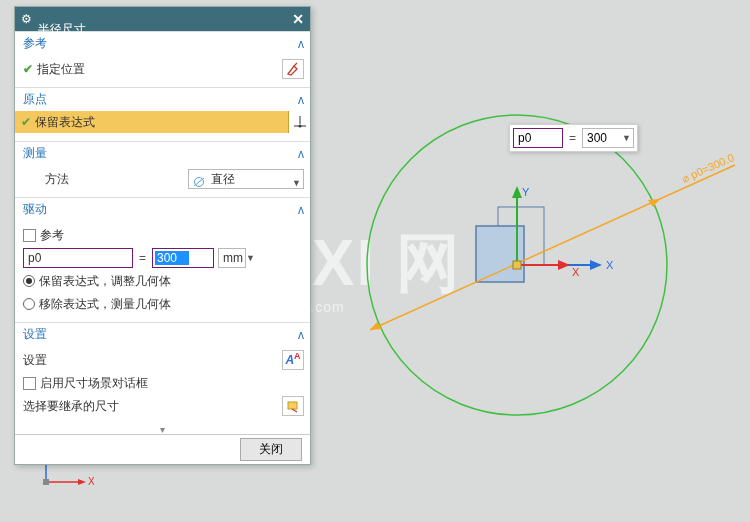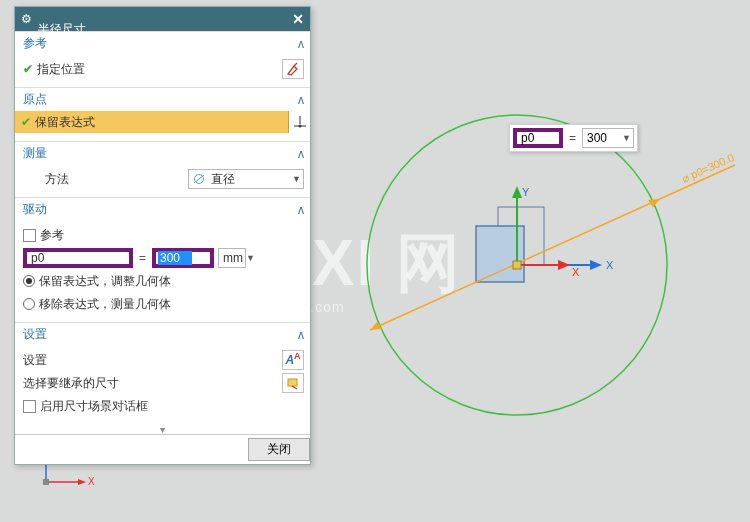--- a/index.html
+++ b/index.html
@@ -26,32 +26,32 @@
   .row .label { flex: 0 0 auto; margin-left: 22px; }
   .grow { flex: 1; }
   .check { width: 13px; height: 13px; border: 1px solid #888; background: #fff; margin-right: 4px; display: inline-block; }
   .radio { width: 12px; height: 12px; border: 1px solid #666; border-radius: 50%; background: #fff; margin-right: 4px; display: inline-flex; align-items: center; justify-content: center; }
   .radio.sel::after { content: ""; width: 6px; height: 6px; background: #333; border-radius: 50%; }
 
   .amber-row { background: #f5c85e; display: flex; align-items: center; height: 22px; padding-left: 6px; margin: -2px -6px 2px -8px; }
   .amber-row .tick { color: #4fa341; margin-right: 4px; }
   .amber-icon { width: 22px; height: 22px; background: #fff; border-left: 1px solid #c8a030; display: flex; align-items: center; justify-content: center; }
 
-  .field { border: 4px solid #701a75; background: #fff; height: 20px; padding: 1px 4px; display: flex; align-items: center; }
+  .field { border: 1px solid #701a75; background: #fff; height: 20px; padding: 1px 4px; display: flex; align-items: center; }
   .select { border: 1px solid #b8b8b8; height: 20px; display: flex; align-items: center; padding: 0 2px 0 4px; background: #fff; }
   .select .caret { margin-left: auto; font-size: 9px; color: #555; padding-left: 3px;}
   .eq { margin: 0 6px; color: #555; }
   .hl { background: #1e90ff; color: #fff; padding: 0 2px; display: inline-block; min-width: 34px; text-align: left; }
 
   .tick-green { color: #4fa341; font-weight: bold; margin-right: 4px; }
   .pick-icon { width: 22px; height: 20px; border: 1px solid #c0c0c0; margin-left: auto; display: flex; align-items: center; justify-content: center; background: #fff; }
 
   .icon-btn { width: 22px; height: 20px; border: 1px solid #c0c0c0; background: #fff; display: flex; align-items: center; justify-content: center; cursor: pointer; }
 
-  .footer { border-top: 1px solid #c8cccd; height: 30px; display: flex; align-items: center; justify-content: flex-end; background: #fff; }
+  .footer { border-top: 1px solid #c8cccd; height: 30px; display: flex; align-items: center; justify-content: flex-end; padding-right: 8px; background: #fff; }
   .btn-close { border: 1px solid #a9a9a9; background: #e6e6e6; padding: 2px 18px; cursor: pointer; }
   .drag-grip { text-align: center; color: #888; font-size: 10px; height: 10px; }
 
   
   .hud { position: absolute; left: 509px; top: 124px; display: flex; align-items: center; background: #fff; border: 1px solid #d0d0d0; box-shadow: 1px 1px 4px rgba(0,0,0,0.2); padding: 3px; }
   .hud .field { width: 50px; }
   .hud .select { width: 52px; }
 
   
   .viewport { position: absolute; left: 0; top: 0; width: 750px; height: 522px; pointer-events: none; }
@@ -152,21 +152,21 @@
   </div>
 
   <div class="section-head">
     <span>测量</span>
     <span class="chev">ʌ</span>
   </div>
   <div class="section-body">
     <div class="row">
       <span class="label">方法</span>
       <span class="grow"></span>
-      <div class="select" style="width:116px;">
+      <div class="select" style="width:116px;align-items:flex-end;">
         <svg width="14" height="12" viewBox="0 0 14 12">
             <circle cx="6" cy="6" r="4.5" fill="none" stroke="#5aa0d8"></circle>
             <line x1="1" y1="10" x2="11" y2="2" stroke="#5aa0d8"></line>
           </svg>
         <span style="margin-left:4px;">直径</span>
         <span class="caret">▼</span>
       </div>
     </div>
   </div>
 
@@ -207,35 +207,35 @@
     <span class="chev">ʌ</span>
   </div>
   <div class="section-body">
     <div class="row">
       <span>设置</span>
       <span class="grow"></span>
       <span class="icon-btn">
         <span style="color:#2a6fd6; font-weight:bold; font-style:italic; font-size:12px;">A</span>
         <span style="color:#e03030; font-weight:bold; font-size:9px; position:relative; top:-4px;">A</span>
       </span>
+    </div>
+    <div class="row">
+      <span class="check"></span>
+      <span>启用尺寸场景对话框</span>
     </div>
     <div class="row">
       <span>选择要继承的尺寸</span>
       <span class="grow"></span>
       <span class="icon-btn">
         <svg width="14" height="14" viewBox="0 0 14 14">
             <rect x="2" y="3" width="9" height="7" fill="#f5d060" stroke="#c79a20"></rect>
             <path d="M6 10 L11 13" stroke="#c0392b" stroke-width="1.2"></path>
           </svg>
       </span>
     </div>
-    <div class="row">
-      <span class="check"></span>
-      <span>启用尺寸场景对话框</span>
-    </div>
   </div>
 
   <div class="drag-grip">▾</div>
 
   <div class="footer">
     <div class="btn-close">
       <span>关闭</span>
     </div>
   </div>
 </div>

